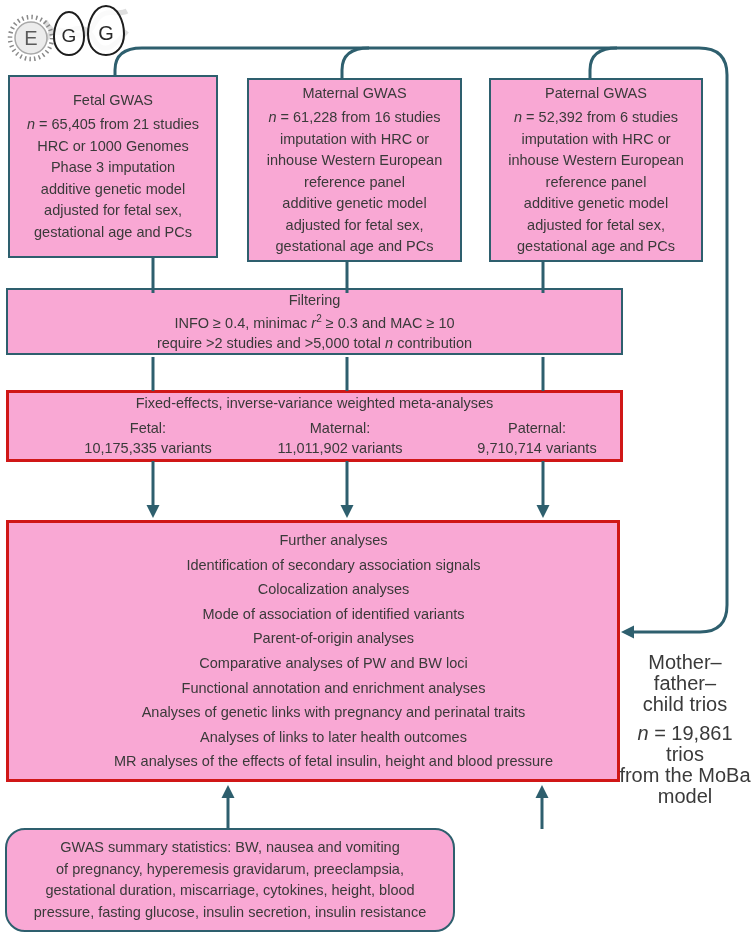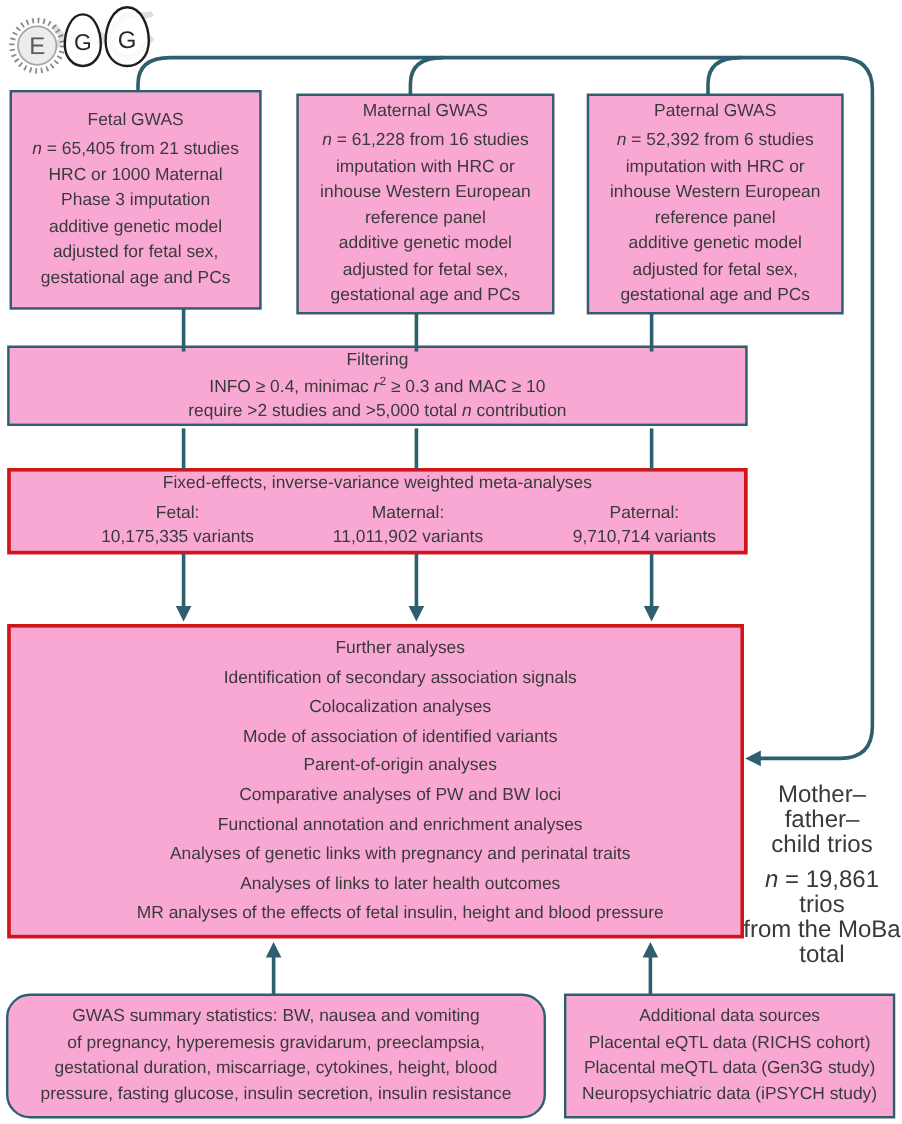--- a/index.html
+++ b/index.html
@@ -51,21 +51,21 @@
     </g>
     <g>
       <path d="M101,3 C113,3 119,19 119,31 C119,44 111,52 101,52 C91,52 83,44 83,31 C83,19 89,3 101,3 Z" fill="#ffffff" fill-opacity="0.85" stroke="#1d1d1d" stroke-width="2"></path>
       <text x="101" y="37" text-anchor="middle" font-size="20" fill="#2a2a2a">G</text>
     </g>
   </svg>
 
   <div class="box" id="fetal-box">
     <div class="line title">Fetal GWAS</div>
     <div class="line"><span class="it">n</span><span> = 65,405 from 21 studies</span></div>
-    <div class="line">HRC or 1000 Maternal</div>
+    <div class="line">HRC or 1000 Genomes</div>
     <div class="line">Phase 3 imputation</div>
     <div class="line">additive genetic model</div>
     <div class="line">adjusted for fetal sex,</div>
     <div class="line">gestational age and PCs</div>
   </div>
 
   <div class="box" id="maternal-box">
     <div class="line title">Maternal GWAS</div>
     <div class="line"><span class="it">n</span><span> = 61,228 from 16 studies</span></div>
     <div class="line">imputation with HRC or</div>
@@ -122,36 +122,30 @@
     <div class="line">Analyses of genetic links with pregnancy and perinatal traits</div>
     <div class="line">Analyses of links to later health outcomes</div>
     <div class="line">MR analyses of the effects of fetal insulin, height and blood pressure</div>
   </div>
 
   <div id="trios-label">
     <div>Mother–father–</div>
     <div>child trios</div>
     <div class="gap"><span class="it">n</span><span> = 19,861 trios</span></div>
     <div>from the MoBa</div>
-    <div>total</div>
+    <div>model</div>
   </div>
 
   <div class="box" id="summary-box">
     <div class="line">GWAS summary statistics: BW, nausea and vomiting</div>
     <div class="line">of pregnancy, hyperemesis gravidarum, preeclampsia,</div>
     <div class="line">gestational duration, miscarriage, cytokines, height, blood</div>
     <div class="line">pressure, fasting glucose, insulin secretion, insulin resistance</div>
   </div>
 
-  <div class="box" id="additional-box">
-    <div class="line">Additional data sources</div>
-    <div class="line">Placental eQTL data (RICHS cohort)</div>
-    <div class="line">Placental meQTL data (Gen3G study)</div>
-    <div class="line">Neuropsychiatric data (iPSYCH study)</div>
-  </div>
 
   <svg id="connector-svg" width="752" height="937" viewBox="0 0 752 937">
     <g stroke="#2e5f6e" stroke-width="3" fill="none">
       <path d="M115,76 L115,70 Q115,48 142,48 L699,48 Q727,48 727,75 L727,605 Q727,632 700,632 L633,632"></path>
       <path d="M342,79 L342,70 Q342,48 369,48"></path>
       <path d="M590,79 L590,70 Q590,48 617,48"></path>
     </g>
     <polygon fill="#2e5f6e" points="621,632 634,625.5 634,638.5"></polygon>
     <g stroke="#2e5f6e" stroke-width="3">
       <line x1="153" y1="257" x2="153" y2="293"></line>

